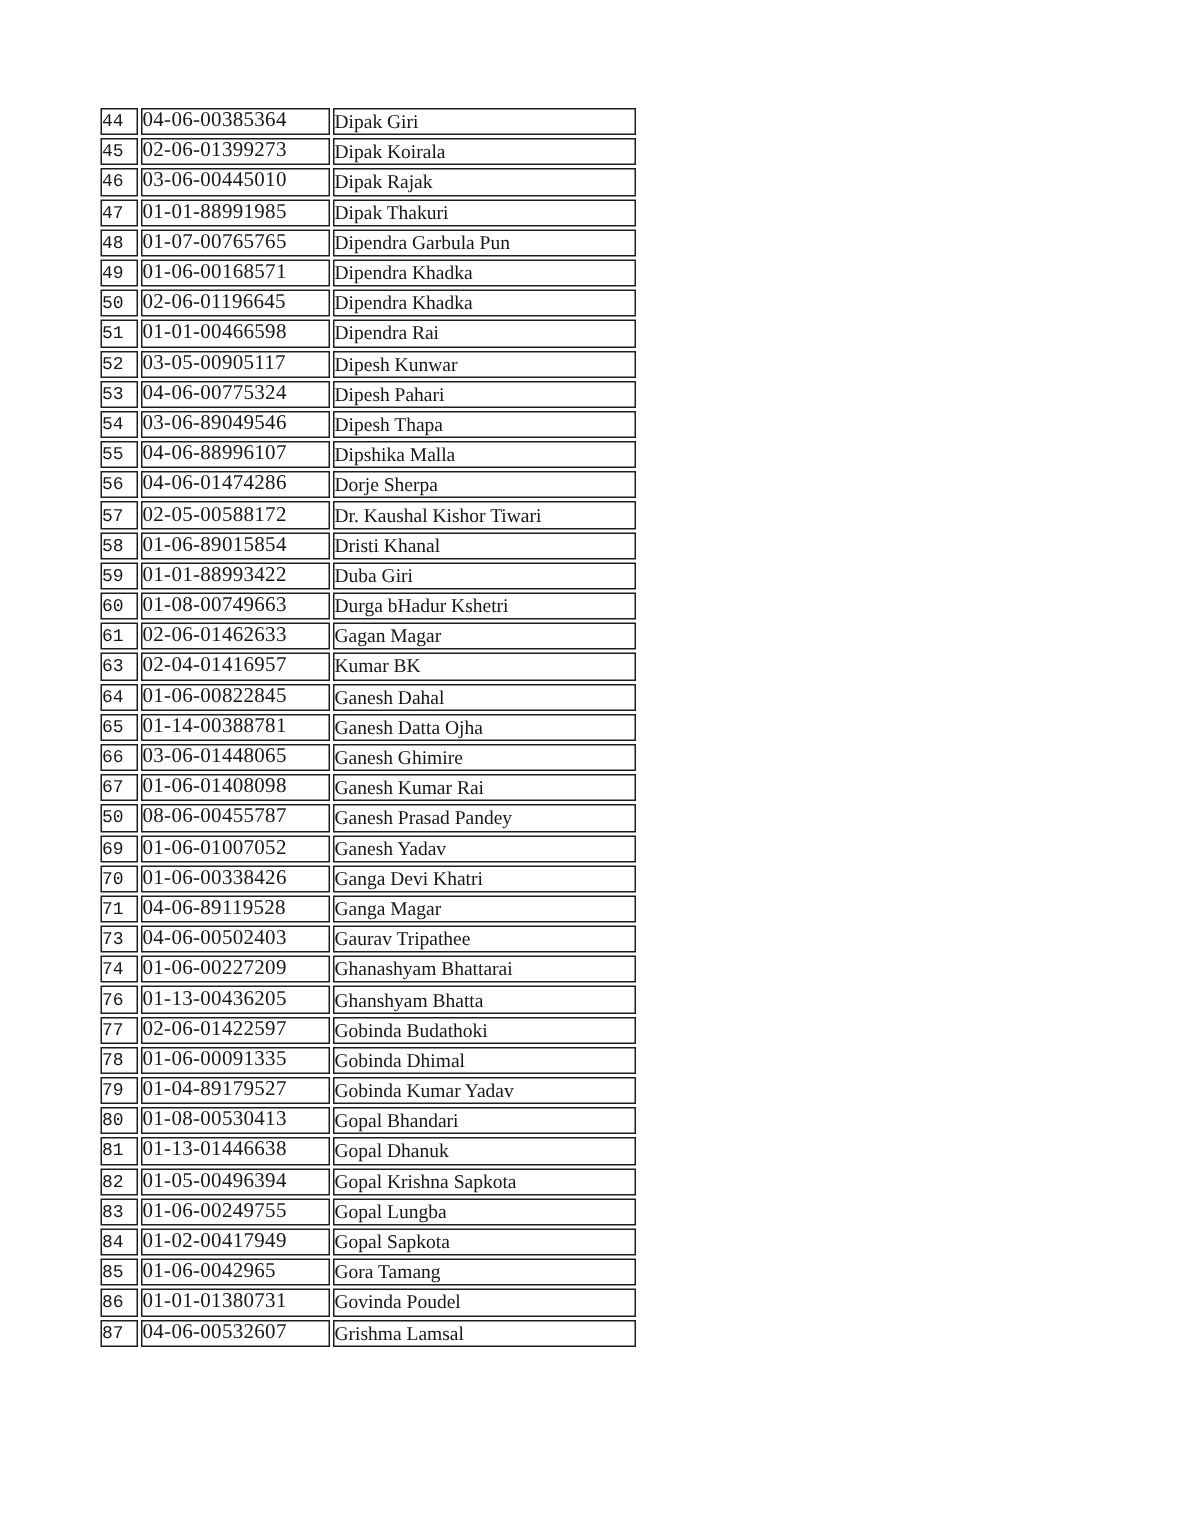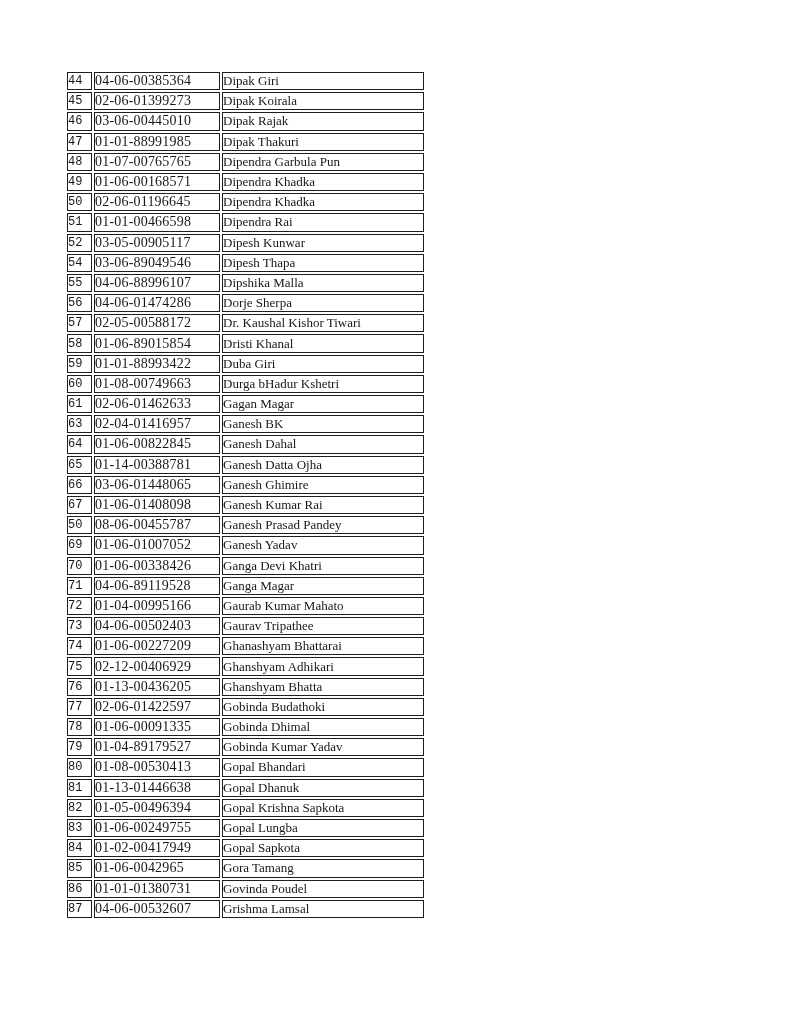--- a/index.html
+++ b/index.html
@@ -110,20 +110,25 @@
     <td class="c-id">01-01-00466598</td>
     <td class="c-name">Dipendra Rai</td>
   </tr>
 
   <tr>
     <td class="c-sn">52</td>
     <td class="c-id">03-05-00905117</td>
     <td class="c-name">Dipesh Kunwar</td>
   </tr>
 
+  <tr>
+    <td class="c-sn">53</td>
+    <td class="c-id">04-06-00775324</td>
+    <td class="c-name">Dipesh Pahari</td>
+  </tr>
 
   <tr>
     <td class="c-sn">54</td>
     <td class="c-id">03-06-89049546</td>
     <td class="c-name">Dipesh Thapa</td>
   </tr>
 
   <tr>
     <td class="c-sn">55</td>
     <td class="c-id">04-06-88996107</td>
@@ -163,21 +168,21 @@
   <tr>
     <td class="c-sn">61</td>
     <td class="c-id">02-06-01462633</td>
     <td class="c-name">Gagan Magar</td>
   </tr>
 
 
   <tr>
     <td class="c-sn">63</td>
     <td class="c-id">02-04-01416957</td>
-    <td class="c-name">Ganesh BK</td>
+    <td class="c-name">Kumar BK</td>
   </tr>
 
   <tr>
     <td class="c-sn">64</td>
     <td class="c-id">01-06-00822845</td>
     <td class="c-name">Ganesh Dahal</td>
   </tr>
 
   <tr>
     <td class="c-sn">65</td>
@@ -214,43 +219,33 @@
     <td class="c-id">01-06-00338426</td>
     <td class="c-name">Ganga Devi Khatri</td>
   </tr>
 
   <tr>
     <td class="c-sn">71</td>
     <td class="c-id">04-06-89119528</td>
     <td class="c-name">Ganga Magar</td>
   </tr>
 
-  <tr>
-    <td class="c-sn">72</td>
-    <td class="c-id">01-04-00995166</td>
-    <td class="c-name">Gaurab Kumar Mahato</td>
-  </tr>
 
   <tr>
     <td class="c-sn">73</td>
     <td class="c-id">04-06-00502403</td>
     <td class="c-name">Gaurav Tripathee</td>
   </tr>
 
   <tr>
     <td class="c-sn">74</td>
     <td class="c-id">01-06-00227209</td>
     <td class="c-name">Ghanashyam Bhattarai</td>
   </tr>
 
-  <tr>
-    <td class="c-sn">75</td>
-    <td class="c-id">02-12-00406929</td>
-    <td class="c-name">Ghanshyam Adhikari</td>
-  </tr>
 
   <tr>
     <td class="c-sn">76</td>
     <td class="c-id">01-13-00436205</td>
     <td class="c-name">Ghanshyam Bhatta</td>
   </tr>
 
   <tr>
     <td class="c-sn">77</td>
     <td class="c-id">02-06-01422597</td>

